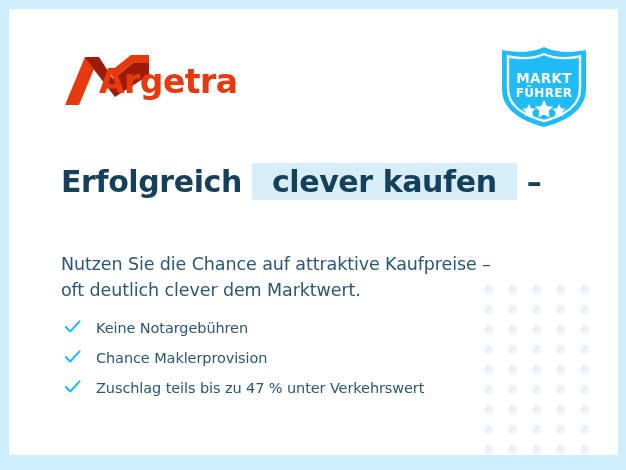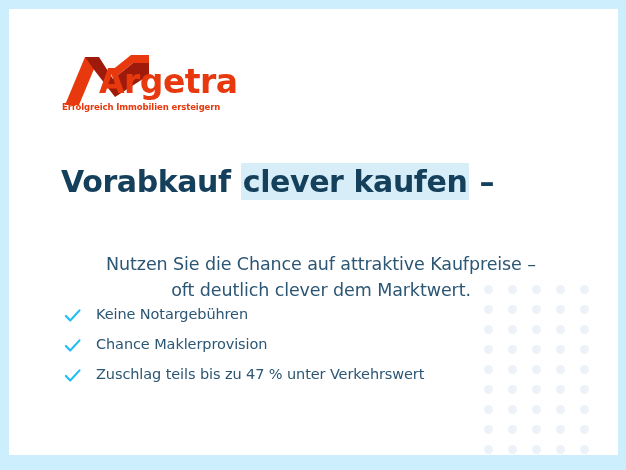--- a/index.html
+++ b/index.html
@@ -119,52 +119,51 @@
     font-family: "DejaVu Sans", sans-serif;
     font-weight: bold;
     font-size: 30px;
     line-height: 1.28;
     color: #15405c;
     letter-spacing: -0.4px;
   }
   .hl-line { display: block; white-space: nowrap; }
   .hl-mark {
     background: #d7eef9;
-    padding: 1px 2px;
+    padding: 1px 20px;
     border-radius: 1px;
   }
 
   
   .subhead {
     position: absolute;
     left: 52px;
     top: 224px;
     width: 520px;
     font-family: "DejaVu Sans", sans-serif;
     font-size: 17.5px;
     line-height: 1.52;
     color: #2b5674;
     letter-spacing: -0.1px;
-    text-align: center;
   }
   .sub-line { display: block; white-space: nowrap; }
 
   
   .features {
     position: absolute;
     left: 54px;
     top: 297px;
     width: 470px;
     list-style: none;
     margin: 0;
     padding: 0;
   }
   .feature-item {
     display: flex;
-    align-items: flex-start;
+    align-items: flex-end;
     height: 30px;
     gap: 14px;
   }
   .check-icon {
     flex: 0 0 auto;
     width: 19px;
     height: 19px;
     display: block;
   }
   .feature-label {
@@ -232,27 +231,39 @@
     <div class="logo">
       <div class="logo-mark">
         <svg width="190" height="52" viewBox="0 0 190 52">
 
           <polygon points="18,52 4,52 24,4 38,4" fill="#e8380d"></polygon>
 
           <polygon points="24,4 38,4 52,26 72,10 88,10 88,22 54,44 34,18" fill="#9e1b0b"></polygon>
           <polygon points="52,26 72,10 88,10 88,2 70,2 50,18" fill="#e8380d"></polygon>
         </svg>
         <div class="logo-wordmark">Argetra</div>
-        <div class="logo-tagline">Erfolgreich Immobilien ersteigern</div>
       </div>
     </div>
 
+    <div class="badge">
+      <svg width="96" height="84" viewBox="0 0 96 84">
+        <path d="M48 2 C62 9, 80 7, 90 5 L90 44 C90 64, 72 76, 48 82 C24 76, 6 64, 6 44 L6 5 C16 7, 34 9, 48 2 Z" fill="#1fbcf7"></path>
+        <path d="M48 9 C60 15, 76 13, 84 11.5 L84 44 C84 60, 69 70.5, 48 76 C27 70.5, 12 60, 12 44 L12 11.5 C20 13, 36 15, 48 9 Z" fill="none" stroke="#ffffff" stroke-width="2.4"></path>
+        <text class="badge-text-markt" x="48" y="38" text-anchor="middle">MARKT</text>
+        <text class="badge-text-fuehrer" x="48" y="52" text-anchor="middle">FÜHRER</text>
+        <g fill="#ffffff">
+          <path d="M33 59 l2.0 4.2 4.6 0.6 -3.4 3.2 0.9 4.6 -4.1 -2.2 -4.1 2.2 0.9 -4.6 -3.4 -3.2 4.6 -0.6 Z"></path>
+          <path d="M48 55 l2.8 5.9 6.4 0.8 -4.7 4.4 1.2 6.4 -5.7 -3.1 -5.7 3.1 1.2 -6.4 -4.7 -4.4 6.4 -0.8 Z"></path>
+          <path d="M63 59 l2.0 4.2 4.6 0.6 -3.4 3.2 0.9 4.6 -4.1 -2.2 -4.1 2.2 0.9 -4.6 -3.4 -3.2 4.6 -0.6 Z"></path>
+        </g>
+      </svg>
+    </div>
 
     <h1 class="headline">
-      <span class="hl-line"><span>Vorabkauf </span><span class="hl-mark">clever kaufen</span><span> –</span></span>
+      <span class="hl-line"><span>Erfolgreich </span><span class="hl-mark">clever kaufen</span><span> –</span></span>
     </h1>
 
     <p class="subhead">
       <span class="sub-line">Nutzen Sie die Chance auf attraktive Kaufpreise –</span>
       <span class="sub-line">oft deutlich clever dem Marktwert.</span>
     </p>
 
     <ul class="features">
       <li class="feature-item">
         <svg class="check-icon" viewBox="0 0 20 20">

